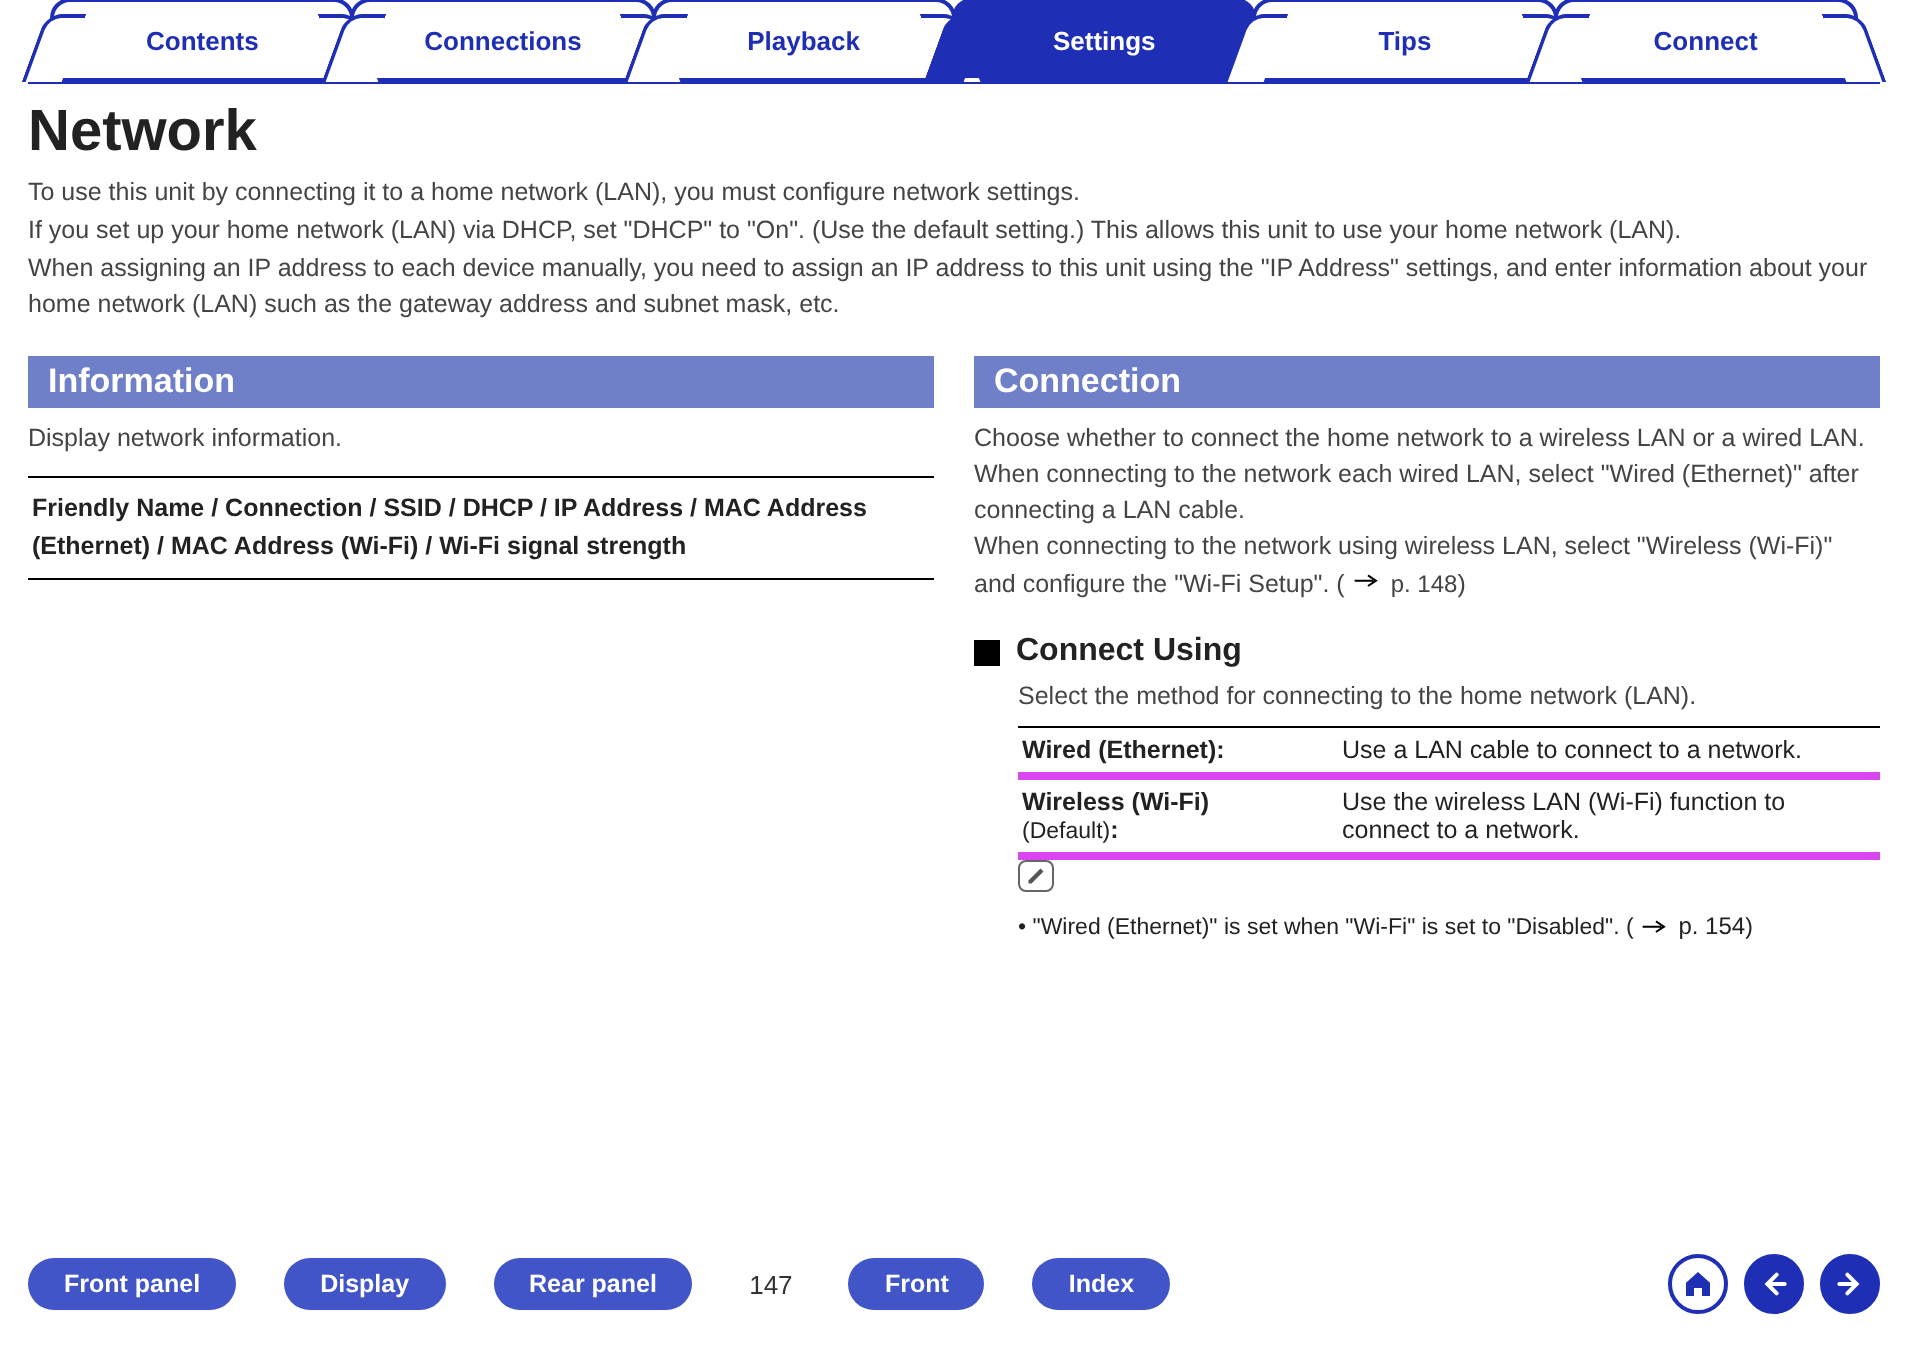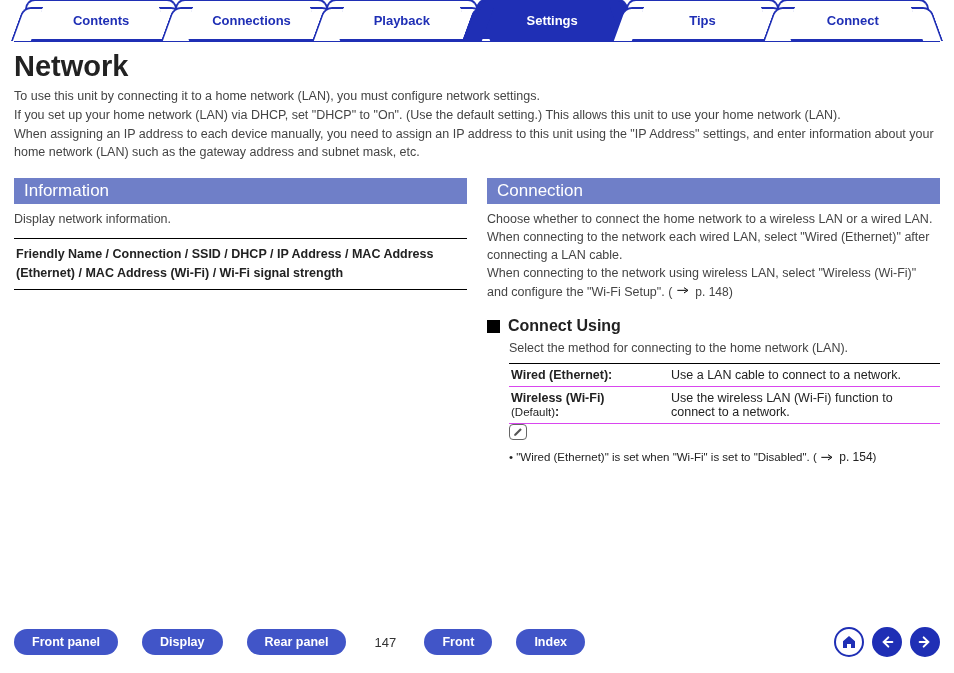--- a/index.html
+++ b/index.html
@@ -98,21 +98,21 @@
   }
 
   .cols{
     display:flex;
     gap:20px;
   }
   .col{flex:1;min-width:0}
   .section-head{
     background:var(--head);
     color:#fff;
-    font-weight:normal;
+    font-weight:bold;
     font-size:17px;
     padding:3px 10px;
     margin-bottom:6px;
   }
   .body-text{
     font-size:12.5px;
     line-height:1.45;
     color:var(--muted);
   }
   .ref{font-size:12px}
@@ -138,21 +138,21 @@
     width:13px;height:13px;background:#000;display:inline-block;
   }
   .tbl{
     width:100%;
     border-collapse:collapse;
     font-size:12.5px;
     margin-top:6px;
   }
   .tbl td{
     border-top:1px solid #000;
-    border-bottom:1px solid #d946ef;
+    border-bottom:4px solid #d946ef;
     padding:4px 2px;
     vertical-align:top;
   }
   .tbl td:first-child{width:160px;font-weight:bold}
   .tbl .def{font-weight:normal;font-size:11.5px}
   .note-icon{
     width:18px;height:16px;border:1px solid #666;border-radius:4px;
     display:inline-flex;align-items:center;justify-content:center;
     font-size:11px;color:#555;flex:none;margin-bottom:4px;
   }

